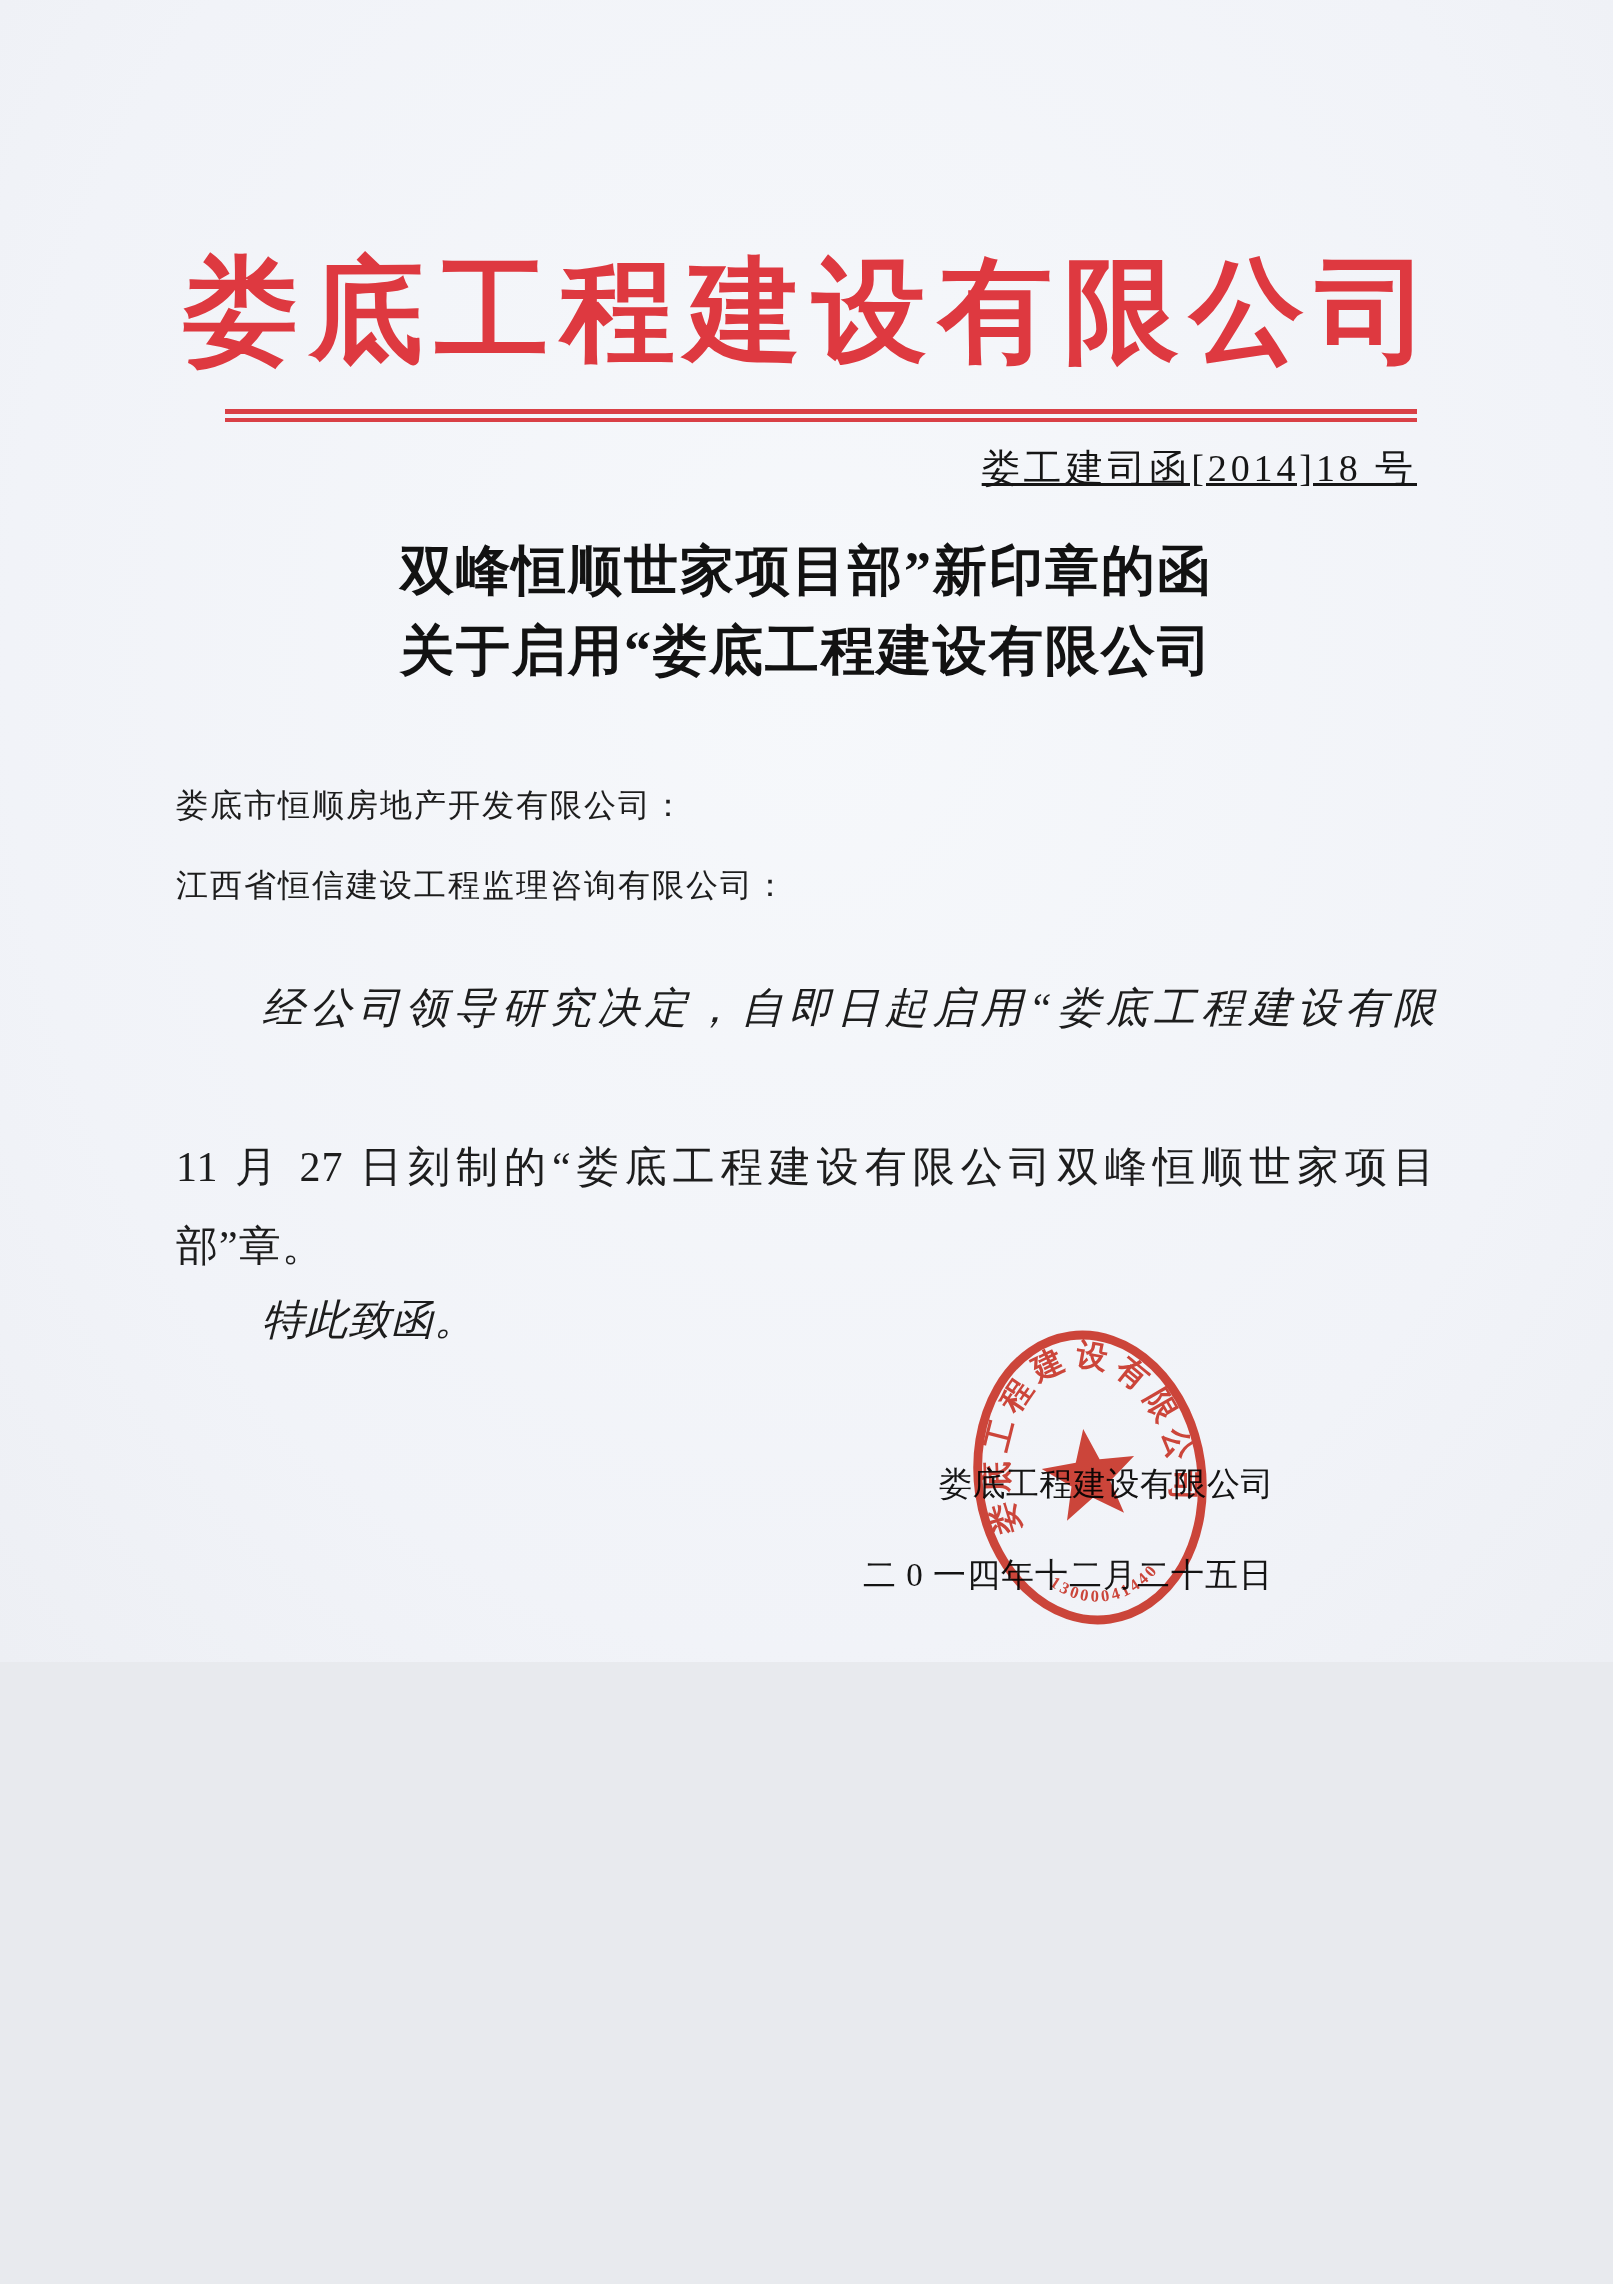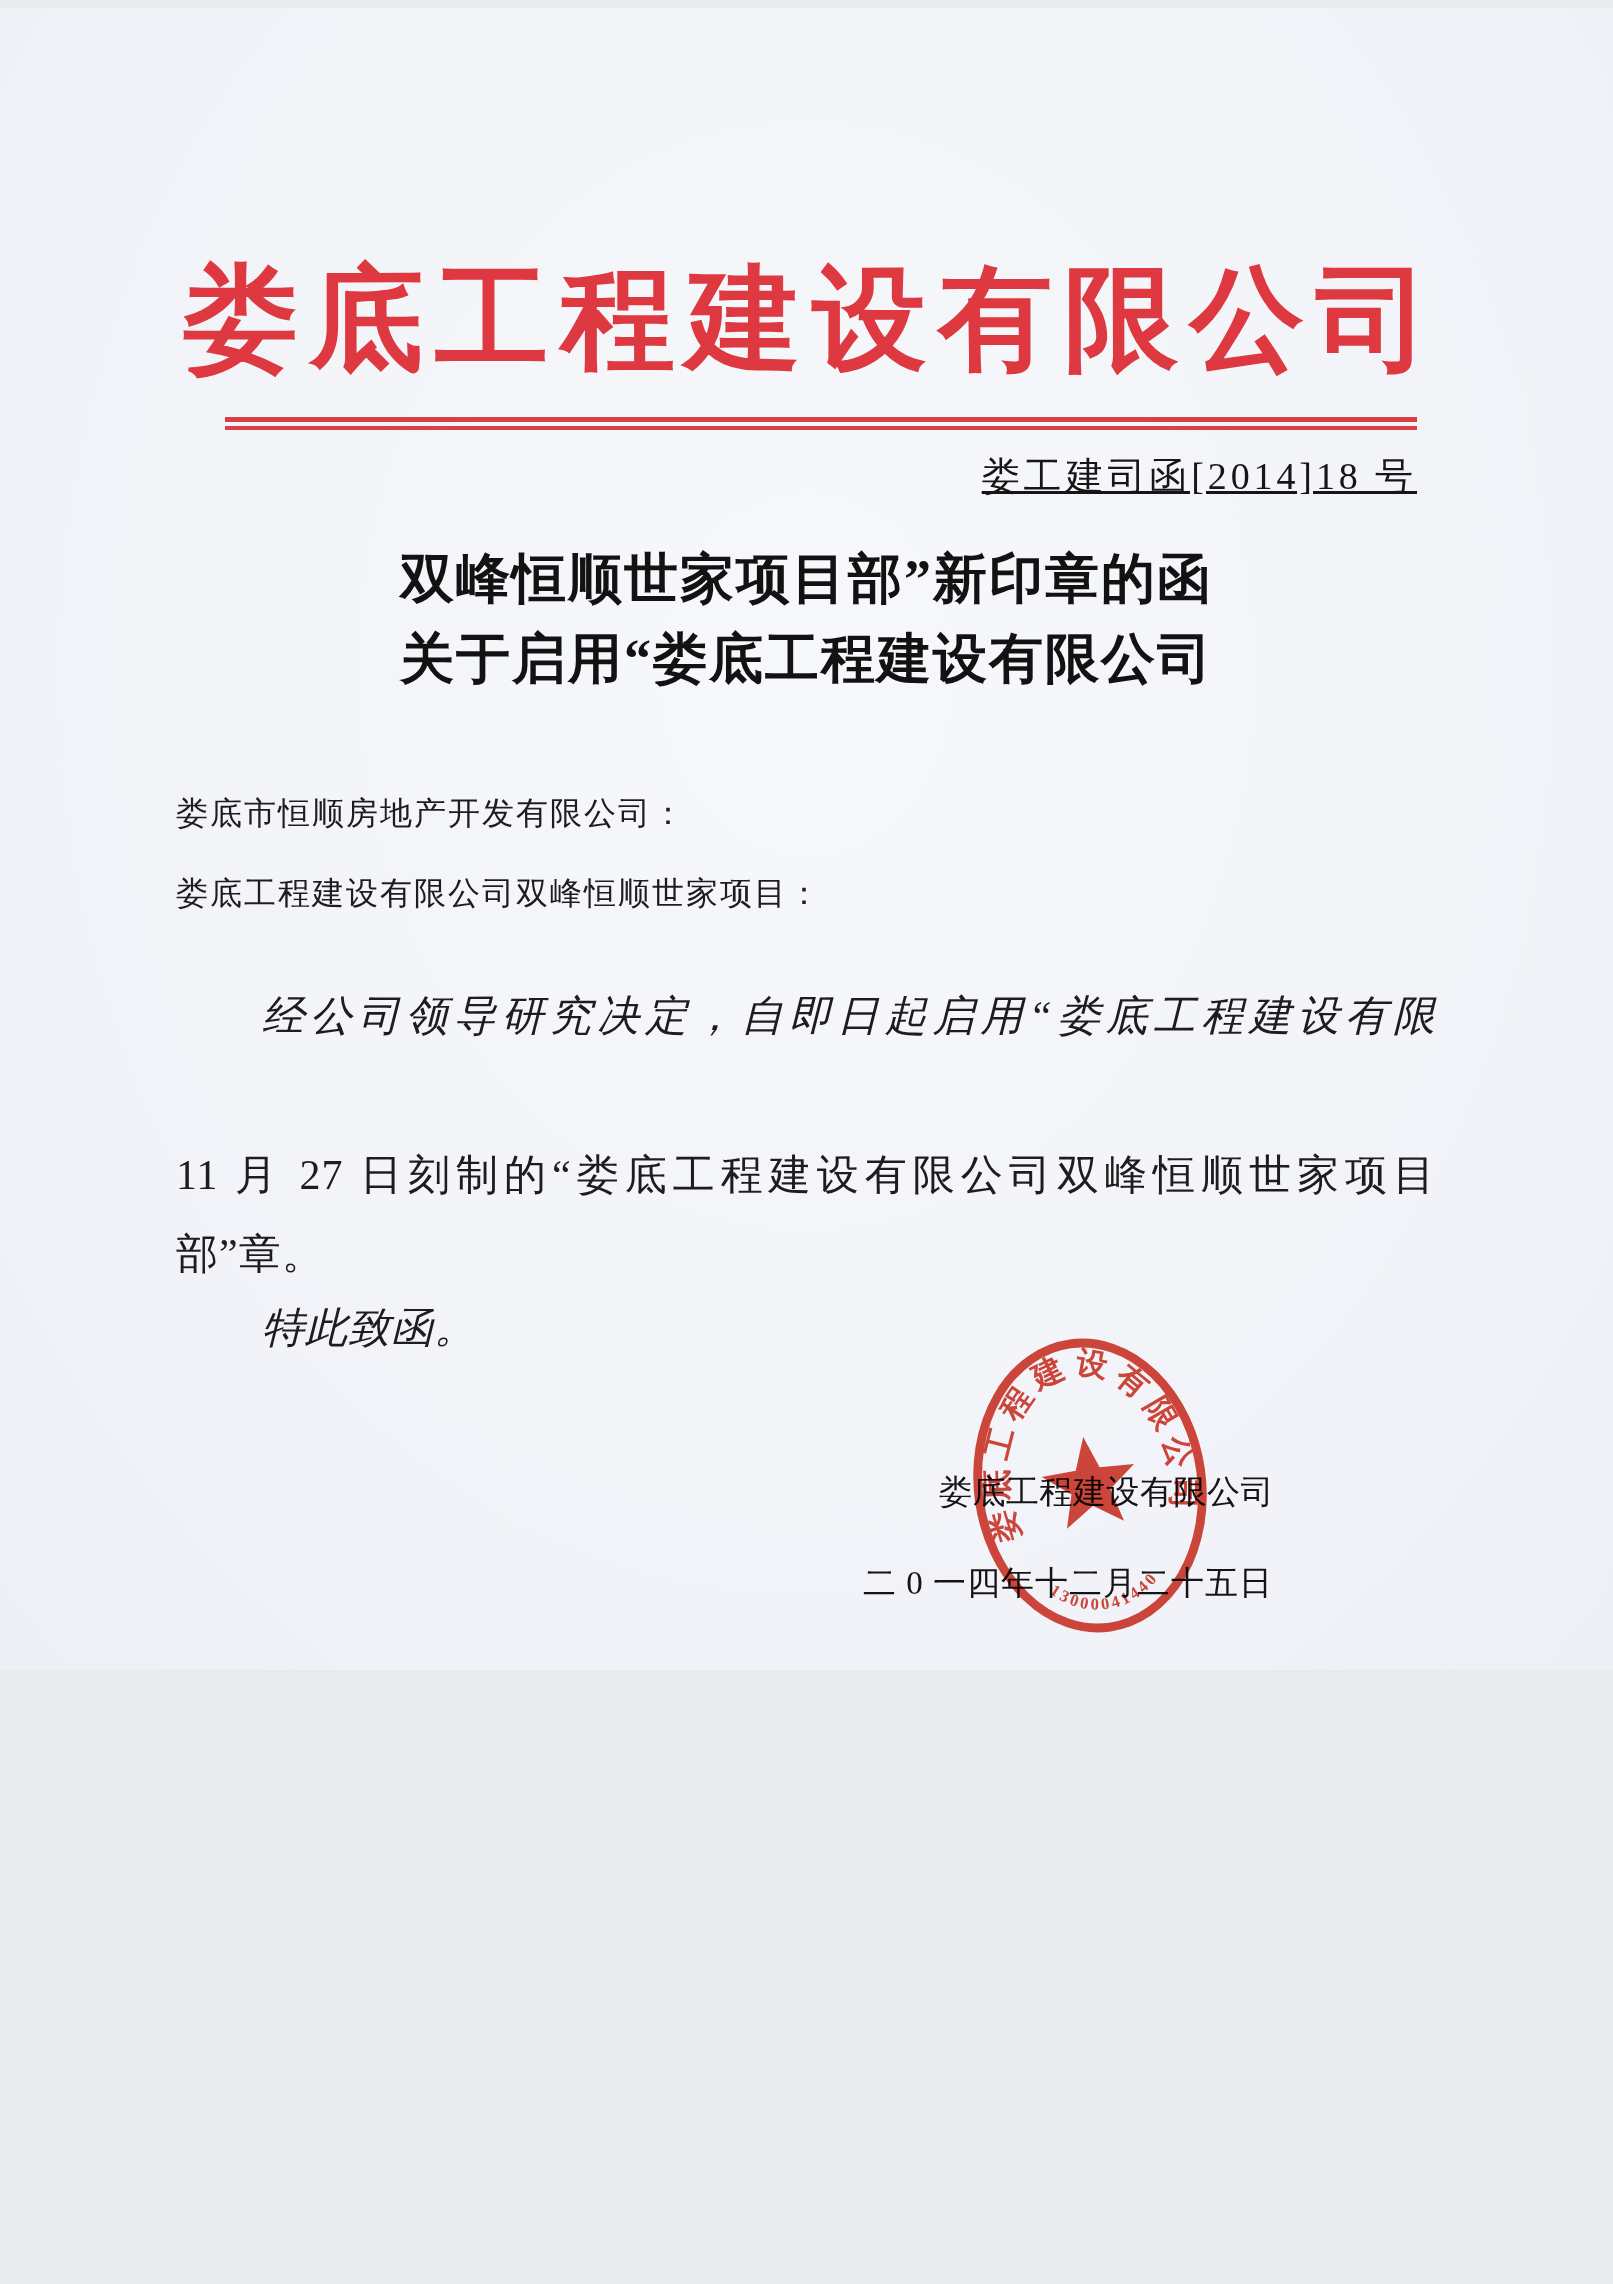--- a/index.html
+++ b/index.html
@@ -1,19 +1,19 @@
 <!DOCTYPE html>
 <html><head>
 <meta charset="utf-8">
 <style>
   html,body{margin:0;padding:0;background:#e8eaee;}
   .page{
     position:relative;
     width:1613px;height:1662px;
-    margin:8px auto;
+    margin:0 auto;
     background:#f3f5f9;
     background-image:radial-gradient(ellipse at 50% 40%, #f6f8fb 0%, #f1f3f8 70%, #edeff4 100%);
     overflow:hidden;
     font-family:"Liberation Serif","DejaVu Serif",serif;
     color:#1c1c1c;
   }
   .letterhead-title{
     position:absolute;top:235px;left:0;width:100%;
     text-align:center;
     font-size:114px;font-weight:bold;
@@ -81,21 +81,21 @@
   </div>
 
   <div class="doc-number">娄工建司函[2014]18 号</div>
 
   <div class="subject">
     <div>双峰恒顺世家项目部”新印章的函</div>
     <div>关于启用“娄底工程建设有限公司</div>
   </div>
 
   <div class="recipient r1">娄底市恒顺房地产开发有限公司：</div>
-  <div class="recipient r2">娄底工程建设有限公司双峰恒顺世家项目：</div>
+  <div class="recipient r2">江西省恒信建设工程监理咨询有限公司：</div>
 
   <div class="body-line l0 justify indent">经公司领导研究决定，自即日起启用“娄底工程建设有限</div>
   <div class="body-line l2 justify">11 月 27 日刻制的“娄底工程建设有限公司双峰恒顺世家项目</div>
   <div class="body-line l3">部”章。</div>
   <div class="body-line l4 indent">特此致函。</div>
 
   <div class="sign-company">娄底工程建设有限公司</div>
   <div class="sign-date">二 0 一四年十二月二十五日</div>
 
   <svg class="seal seal-top" width="294" height="333" viewBox="-150 -170 300 340">

